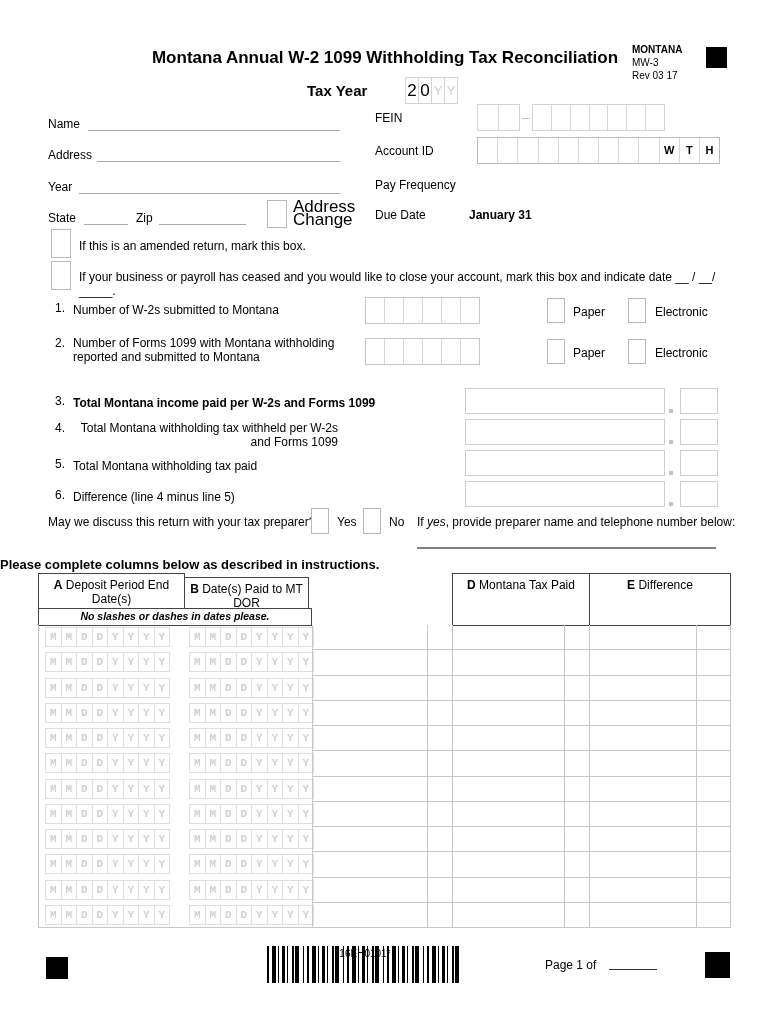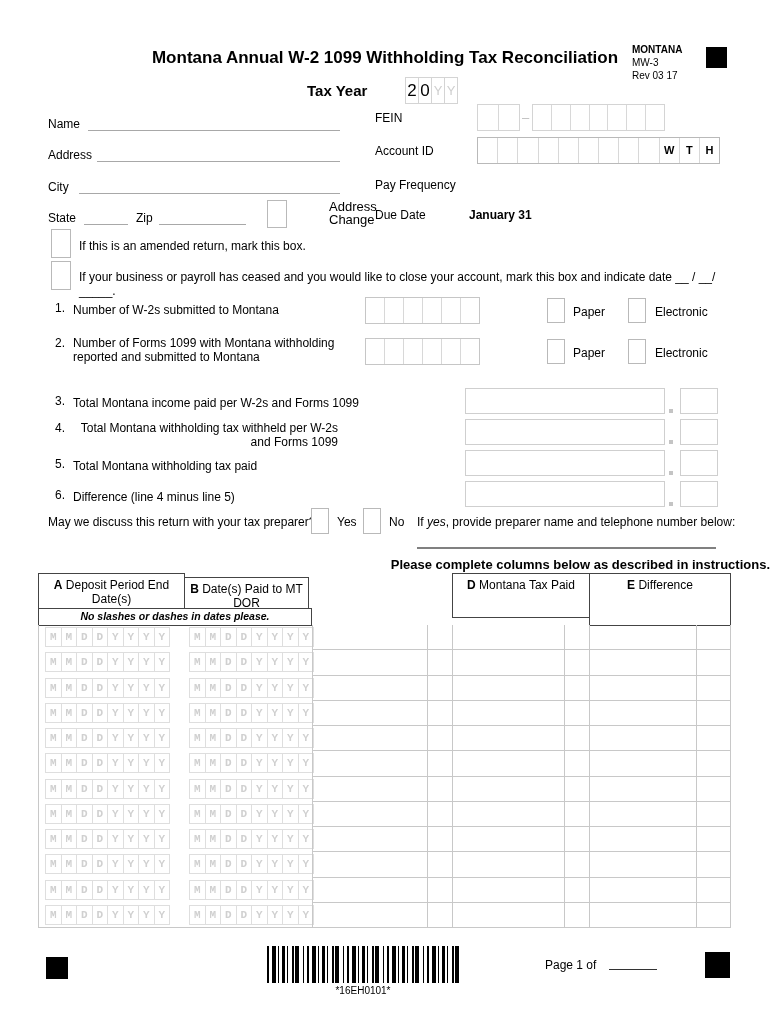--- a/index.html
+++ b/index.html
@@ -79,30 +79,30 @@
       <div class="cell pre" style="font-size: 13px;">Y</div>
       <div class="cell pre" style="font-size: 13px;">Y</div>
     </div>
 
   <div class="abs lbl" style="left:48px;top:117px;text-align:right;">Name</div>
   <div class="abs uline" style="left:88px;top:113px;width:252px;height:18px;"></div>
 
   <div class="abs lbl" style="left:48px;top:148px;">Address</div>
   <div class="abs uline" style="left:97px;top:144px;width:243px;height:18px;"></div>
 
-  <div class="abs lbl" style="left:48px;top:180px;">City</div>
+  <div class="abs lbl" style="left:48px;top:180px;">Year</div>
   <div class="abs uline" style="left:79px;top:176px;width:261px;height:18px;"></div>
 
   <div class="abs lbl" style="left:48px;top:211px;">State</div>
   <div class="abs uline" style="left:84px;top:207px;width:44px;height:18px;"></div>
   <div class="abs lbl" style="left:136px;top:211px;">Zip</div>
   <div class="abs uline" style="left:159px;top:207px;width:87px;height:18px;"></div>
 
   <div class="abs cb" style="left:267px;top:200px;width:20px;height:28px;"></div>
-  <div class="abs" style="left:293px;top:200px;width:60px;font-size:13px;line-height:13px;margin-left:36px;">Address Change</div>
+  <div class="abs" style="left:293px;top:200px;width:60px;font-size:17px;line-height:13px;">Address Change</div>
 
   <div class="abs lbl" style="left:375px;top:111px;">FEIN</div>
   <div class="abs cgroup" id="fein-group1" style="left:477px;top:104px;width:43px;height:27px;border-color:#d4d4d4;">
       <div class="cell"></div>
       <div class="cell"></div>
     </div>
   <div class="abs" style="left:522px;top:110px;color:#bdbdbd;font-size:13px;">–</div>
   <div class="abs cgroup" id="fein-group2" style="left:532px;top:104px;width:133px;height:27px;border-color:#d4d4d4;">
       <div class="cell"></div>
       <div class="cell"></div>
@@ -164,21 +164,21 @@
       <div class="cell"></div>
       <div class="cell"></div>
       <div class="cell"></div>
     </div>
   <div class="abs cb" style="left:547px;top:339px;width:18px;height:25px;"></div>
   <div class="abs lbl" style="left:573px;top:346px;">Paper</div>
   <div class="abs cb" style="left:628px;top:339px;width:18px;height:25px;"></div>
   <div class="abs lbl" style="left:655px;top:346px;">Electronic</div>
 
   <div class="abs lbl" style="left:55px;top:394px;">3.</div>
-  <div class="abs lbl" style="left:73px;top:396px;width:330px;">Total Montana income paid per W-2s and Forms 1099</div>
+  <div class="abs lbl" style="left:73px;top:396px;width:330px;font-weight:bold;">Total Montana income paid per W-2s and Forms 1099</div>
   <div class="abs amt" style="left:465px;top:388px;width:200px;height:26px;"></div>
   <div class="abs dot" style="left:669px;top:409px;"></div>
   <div class="abs amt" style="left:680px;top:388px;width:38px;height:26px;"></div>
 
   <div class="abs lbl" style="left:55px;top:421px;">4.</div>
   <div class="abs lbl" style="left:73px;top:421px;width:265px;line-height:14px;text-align:right;">Total Montana withholding tax withheld per W-2s and Forms 1099</div>
   <div class="abs amt" style="left:465px;top:419px;width:200px;height:26px;"></div>
   <div class="abs dot" style="left:669px;top:440px;"></div>
   <div class="abs amt" style="left:680px;top:419px;width:38px;height:26px;"></div>
 
@@ -195,31 +195,31 @@
   <div class="abs amt" style="left:680px;top:481px;width:38px;height:26px;"></div>
 
   <div class="abs lbl" style="left:48px;top:515px;">May we discuss this return with your tax preparer?</div>
   <div class="abs cb" style="left:311px;top:508px;width:18px;height:26px;"></div>
   <div class="abs lbl" style="left:337px;top:515px;">Yes</div>
   <div class="abs cb" style="left:363px;top:508px;width:18px;height:26px;"></div>
   <div class="abs lbl" style="left:389px;top:515px;">No</div>
   <div class="abs lbl" style="left:417px;top:515px;"><span>If </span><i>yes</i><span>, provide preparer name and telephone number below:</span></div>
   <div class="abs" style="left:417px;top:533px;width:299px;height:16px;border-bottom:2px solid #808080;"></div>
 
-  <div class="abs b" style="left:0;right:0;top:557px;text-align:right;font-size:13px;">Please complete columns below as described in instructions.</div>
+  <div class="abs b" style="left:0;right:0;top:557px;text-align:left;font-size:13px;">Please complete columns below as described in instructions.</div>
 
   <div class="abs" id="recon-table">
     <div class="hcell" style="left:0;top:0;width:147px;height:36px;">
       <span class="letter">A</span> <span>Deposit Period End Date(s)</span>
     </div>
     <div class="hcell" style="left:146px;top:4px;width:125px;height:36px;">
       <span class="letter">B</span> <span>Date(s) Paid to MT DOR</span>
     </div>
     <div class="hcell" id="tbl-subheader" style="left:0;top:35px;width:274px;height:18px;">No slashes or dashes in dates please.</div>
-    <div class="hcell" style="left:414px;top:0;width:138px;height:45px;">
+    <div class="hcell" style="left:414px;top:0;width:138px;height:53px;">
       <span class="letter">D</span> <span>Montana Tax Paid</span>
     </div>
     <div class="hcell" style="left:551px;top:0;width:142px;height:53px;">
       <span class="letter">E</span> <span>Difference</span>
     </div>
     <div id="tbl-body">
         <div class="trow">
           <div class="azone">
             <div class="dgroup">
               <div class="dcell">M</div>
@@ -625,18 +625,18 @@
             <div class="vd-cents"></div>
             <div class="ve-wide"></div>
             <div class="ve-cents"></div>
           </div>
         </div>
       </div>
   </div>
 
   <div class="abs sq" style="left:46px;top:957px;width:22px;height:22px;"></div>
   <div class="abs" id="barcode" style="left:267px;top:946px;width:192px;height:37px;"></div>
-  <div class="abs" style="left:267px;top:985px;width:192px;text-align:center;font-size:10px;">*16EH0101*</div>
+  <div class="abs" style="left:267px;top:948px;width:192px;text-align:center;font-size:10px;">*16EH0101*</div>
   <div class="abs lbl" style="left:545px;top:958px;">Page 1 of</div>
   <div class="abs" style="left:609px;top:956px;width:48px;height:14px;border-bottom:1px solid #333;"></div>
   <div class="abs sq" style="left:705px;top:952px;width:25px;height:26px;"></div>
 
 </div>
 
 </body></html>

